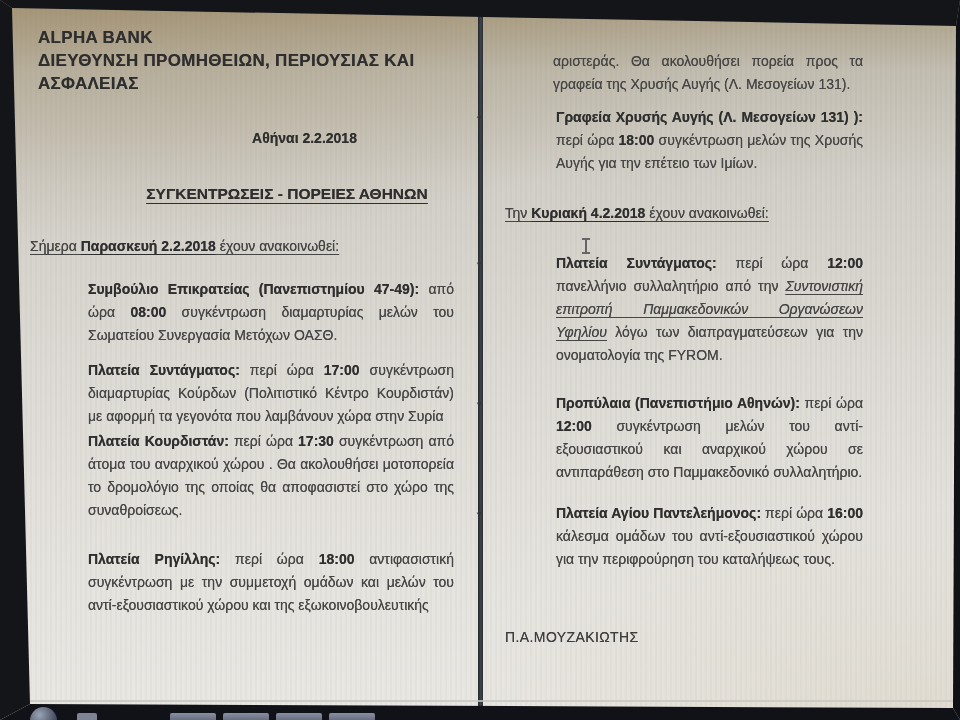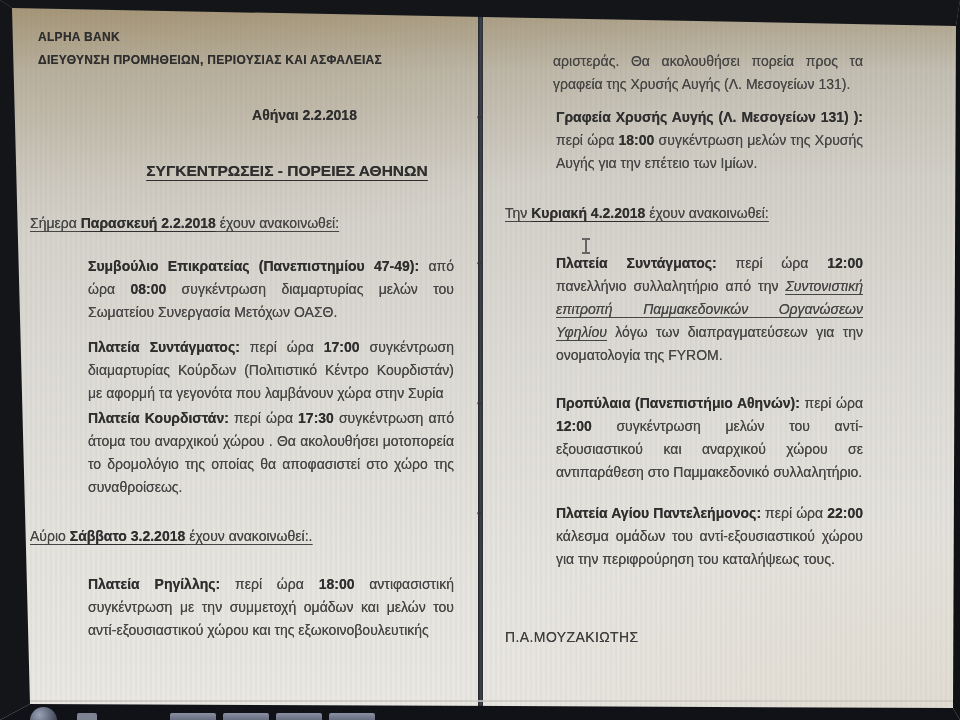--- a/index.html
+++ b/index.html
@@ -26,21 +26,21 @@
   #page-right{left:483px;width:400px;padding:50px 20px 0 22px;box-sizing:border-box;}
   #divider{
     position:absolute;left:478px;top:0;width:5px;height:710px;
     background:linear-gradient(90deg,#23262b,#3f434a 55%,#2a2d33);
   }
   
   .blk{position:relative;}
   .b{font-weight:bold;color:#2e2e2e;}
   .u{text-decoration:underline;text-underline-offset:3px;text-decoration-thickness:1px;}
   .i{font-style:italic;}
-  .hdr{font-weight:bold;color:#2e2e2e;margin-left:8px;font-size:12px;letter-spacing:.3px;}
+  .hdr{font-weight:bold;color:#2e2e2e;margin-left:8px;font-size:17px;letter-spacing:.3px;}
   .date{text-align:center;padding-left:125px;font-weight:bold;color:#2e2e2e;font-size:14px;}
   .title{text-align:center;padding-left:90px;font-weight:bold;color:#2e2e2e;font-size:15.5px;line-height:24px;}
   .title span{text-decoration:underline;text-underline-offset:4px;}
   .heading{font-size:14px;}
   .bullet{padding-left:58px;text-align:justify;}
   #page-right .bullet{padding-left:51px;}
   .marker{position:absolute;left:-25px;top:0;font-size:13px;color:#333;}
   .bullet .marker{left:auto;}
   #page-left  .bullet .marker{position:absolute;left:32px;margin-left:-58px+0;}
   .bullet{position:relative;}
@@ -97,31 +97,30 @@
       <div class="blk hdr">
         <div><span>ALPHA BANK</span></div>
         <div><span>ΔΙΕΥΘΥΝΣΗ ΠΡΟΜΗΘΕΙΩΝ, ΠΕΡΙΟΥΣΙΑΣ ΚΑΙ ΑΣΦΑΛΕΙΑΣ</span></div>
       </div>
       <div class="blk date"><span>Αθήναι 2.2.2018</span></div>
       <div class="blk title"><span class="u">ΣΥΓΚΕΝΤΡΩΣΕΙΣ - ΠΟΡΕΙΕΣ ΑΘΗΝΩΝ</span></div>
       <div class="blk heading"><span class="u">Σήμερα </span><span class="b u">Παρασκευή 2.2.2018</span><span class="u"> έχουν ανακοινωθεί:</span></div>
       <div class="blk bullet"><span class="marker">•</span><span class="b">Συμβούλιο Επικρατείας (Πανεπιστημίου 47-49): </span><span>από ώρα </span><span class="b">08:00</span><span> συγκέντρωση διαμαρτυρίας μελών του Σωματείου Συνεργασία Μετόχων ΟΑΣΘ.</span></div>
       <div class="blk bullet"><span class="marker">•</span><span class="b">Πλατεία Συντάγματος: </span><span>περί ώρα </span><span class="b">17:00</span><span> συγκέντρωση διαμαρτυρίας Κούρδων (Πολιτιστικό Κέντρο Κουρδιστάν) με αφορμή τα γεγονότα που λαμβάνουν χώρα στην Συρία</span></div>
       <div class="blk bullet"><span class="marker">•</span><span class="b">Πλατεία Κουρδιστάν: </span><span>περί ώρα </span><span class="b">17:30</span><span> συγκέντρωση από άτομα του αναρχικού χώρου . Θα ακολουθήσει μοτοπορεία το δρομολόγιο της οποίας θα αποφασιστεί στο χώρο της συναθροίσεως.</span></div>
-      <div class="blk heading"><span class="u">Αύριο </span><span class="b u">Σάββατο 3.2.2018</span><span class="u"> έχουν ανακοινωθεί:.</span></div>
       <div class="blk bullet"><span class="marker">•</span><span class="b">Πλατεία Ρηγίλλης: </span><span>περί ώρα </span><span class="b">18:00</span><span> αντιφασιστική συγκέντρωση με την συμμετοχή ομάδων και μελών του αντί-εξουσιαστικού χώρου και  της εξωκοινοβουλευτικής</span></div>
     </div>
   <div id="divider"></div>
   <div class="page" id="page-right">
       <div class="blk cont"><span>αριστεράς. Θα ακολουθήσει πορεία προς τα γραφεία της Χρυσής Αυγής (Λ. Μεσογείων 131).</span></div>
       <div class="blk bullet"><span class="marker">•</span><span class="b">Γραφεία Χρυσής Αυγής (Λ. Μεσογείων 131) ): </span><span>περί ώρα </span><span class="b">18:00</span><span> συγκέντρωση μελών της Χρυσής Αυγής για την επέτειο των Ιμίων.</span></div>
       <div class="blk heading"><span class="u">Την </span><span class="b u">Κυριακή 4.2.2018</span><span class="u"> έχουν ανακοινωθεί:</span></div>
       <div class="blk bullet"><span class="marker">•</span><span class="b">Πλατεία Συντάγματος: </span><span>περί ώρα </span><span class="b">12:00</span><span> πανελλήνιο συλλαλητήριο από την </span><span class="u i">Συντονιστική επιτροπή Παμμακεδονικών Οργανώσεων Υφηλίου</span><span> λόγω των διαπραγματεύσεων για την ονοματολογία της FYROM.</span></div>
       <div class="blk bullet"><span class="marker">•</span><span class="b">Προπύλαια (Πανεπιστήμιο Αθηνών): </span><span>περί ώρα </span><span class="b">12:00</span><span> συγκέντρωση μελών του αντί-εξουσιαστικού και αναρχικού χώρου σε αντιπαράθεση  στο Παμμακεδονικό συλλαλητήριο.</span></div>
-      <div class="blk bullet"><span class="marker">•</span><span class="b">Πλατεία Αγίου Παντελεήμονος: </span><span>περί ώρα </span><span class="b">22:00</span><span> κάλεσμα ομάδων του αντί-εξουσιαστικού χώρου για την περιφρούρηση του καταλήψεως τους.</span></div>
+      <div class="blk bullet"><span class="marker">•</span><span class="b">Πλατεία Αγίου Παντελεήμονος: </span><span>περί ώρα </span><span class="b">16:00</span><span> κάλεσμα ομάδων του αντί-εξουσιαστικού χώρου για την περιφρούρηση του καταλήψεως τους.</span></div>
       <div class="blk signatures">
         <span>Π.Α.ΜΟΥΖΑΚΙΩΤΗΣ</span>
       </div>
     </div>
 
   <div id="ibeam">
     <div class="cap t"></div>
       <div class="stem"></div>
       <div class="cap b"></div>
   </div>

